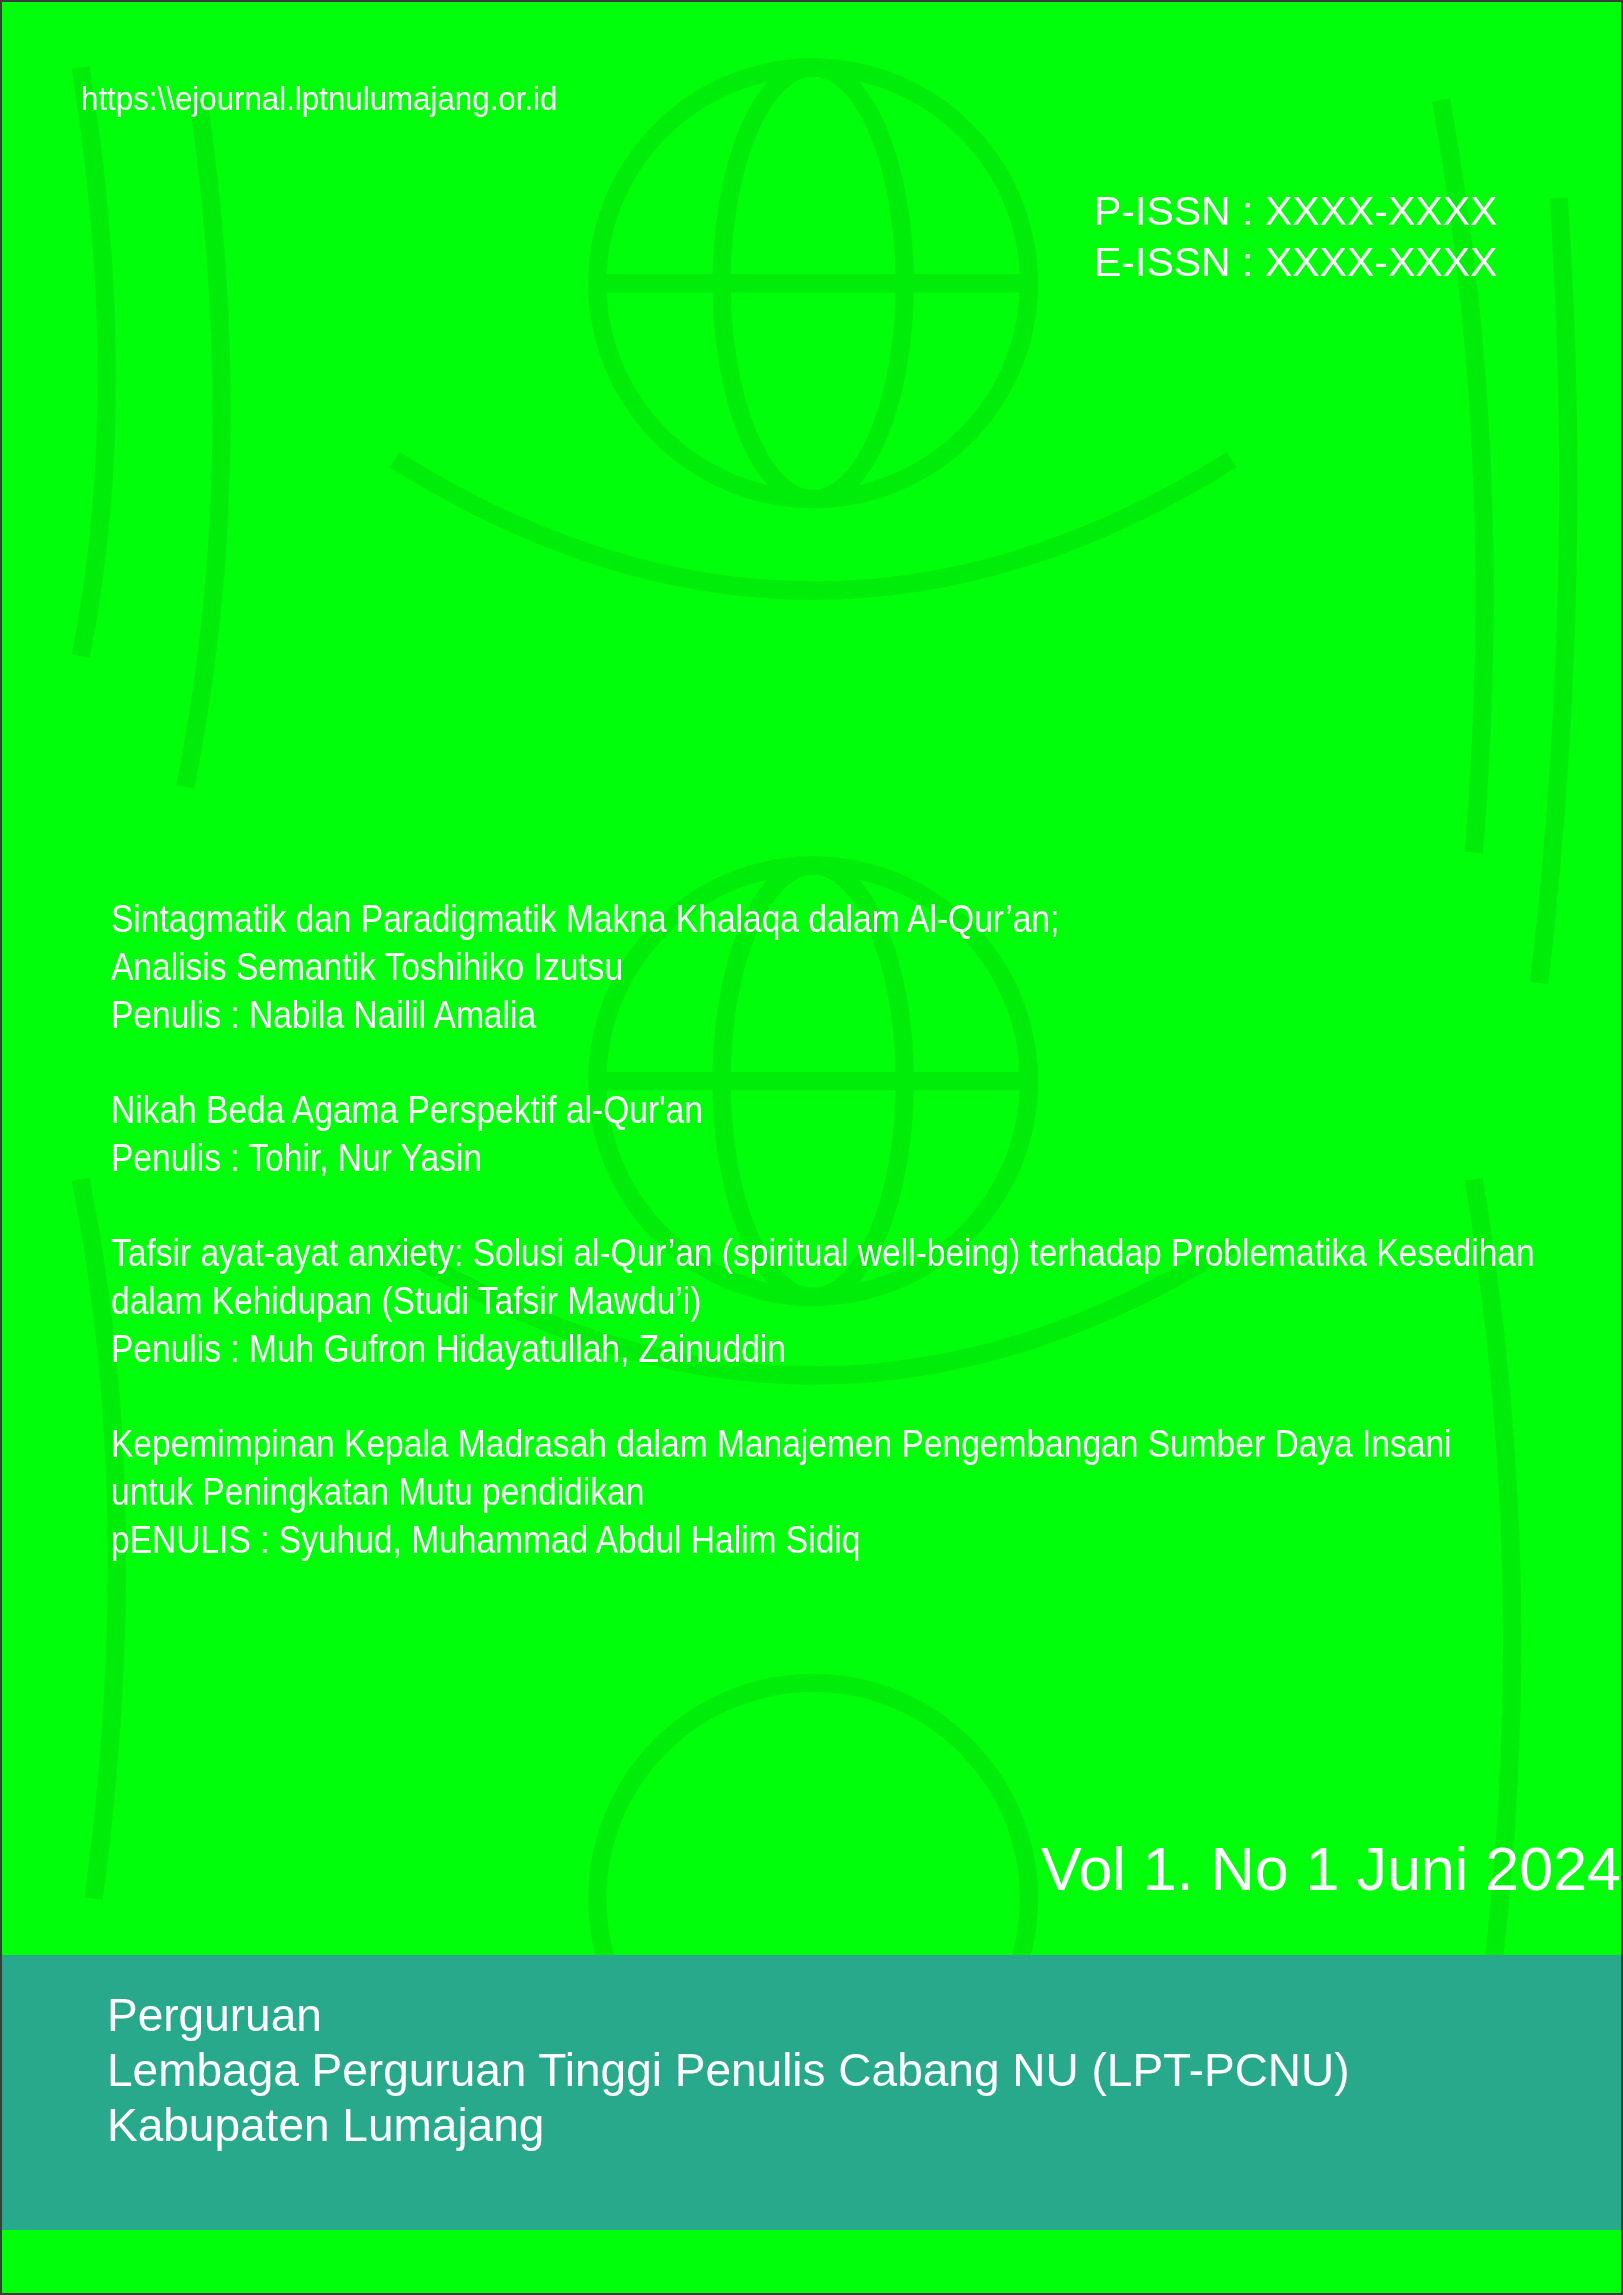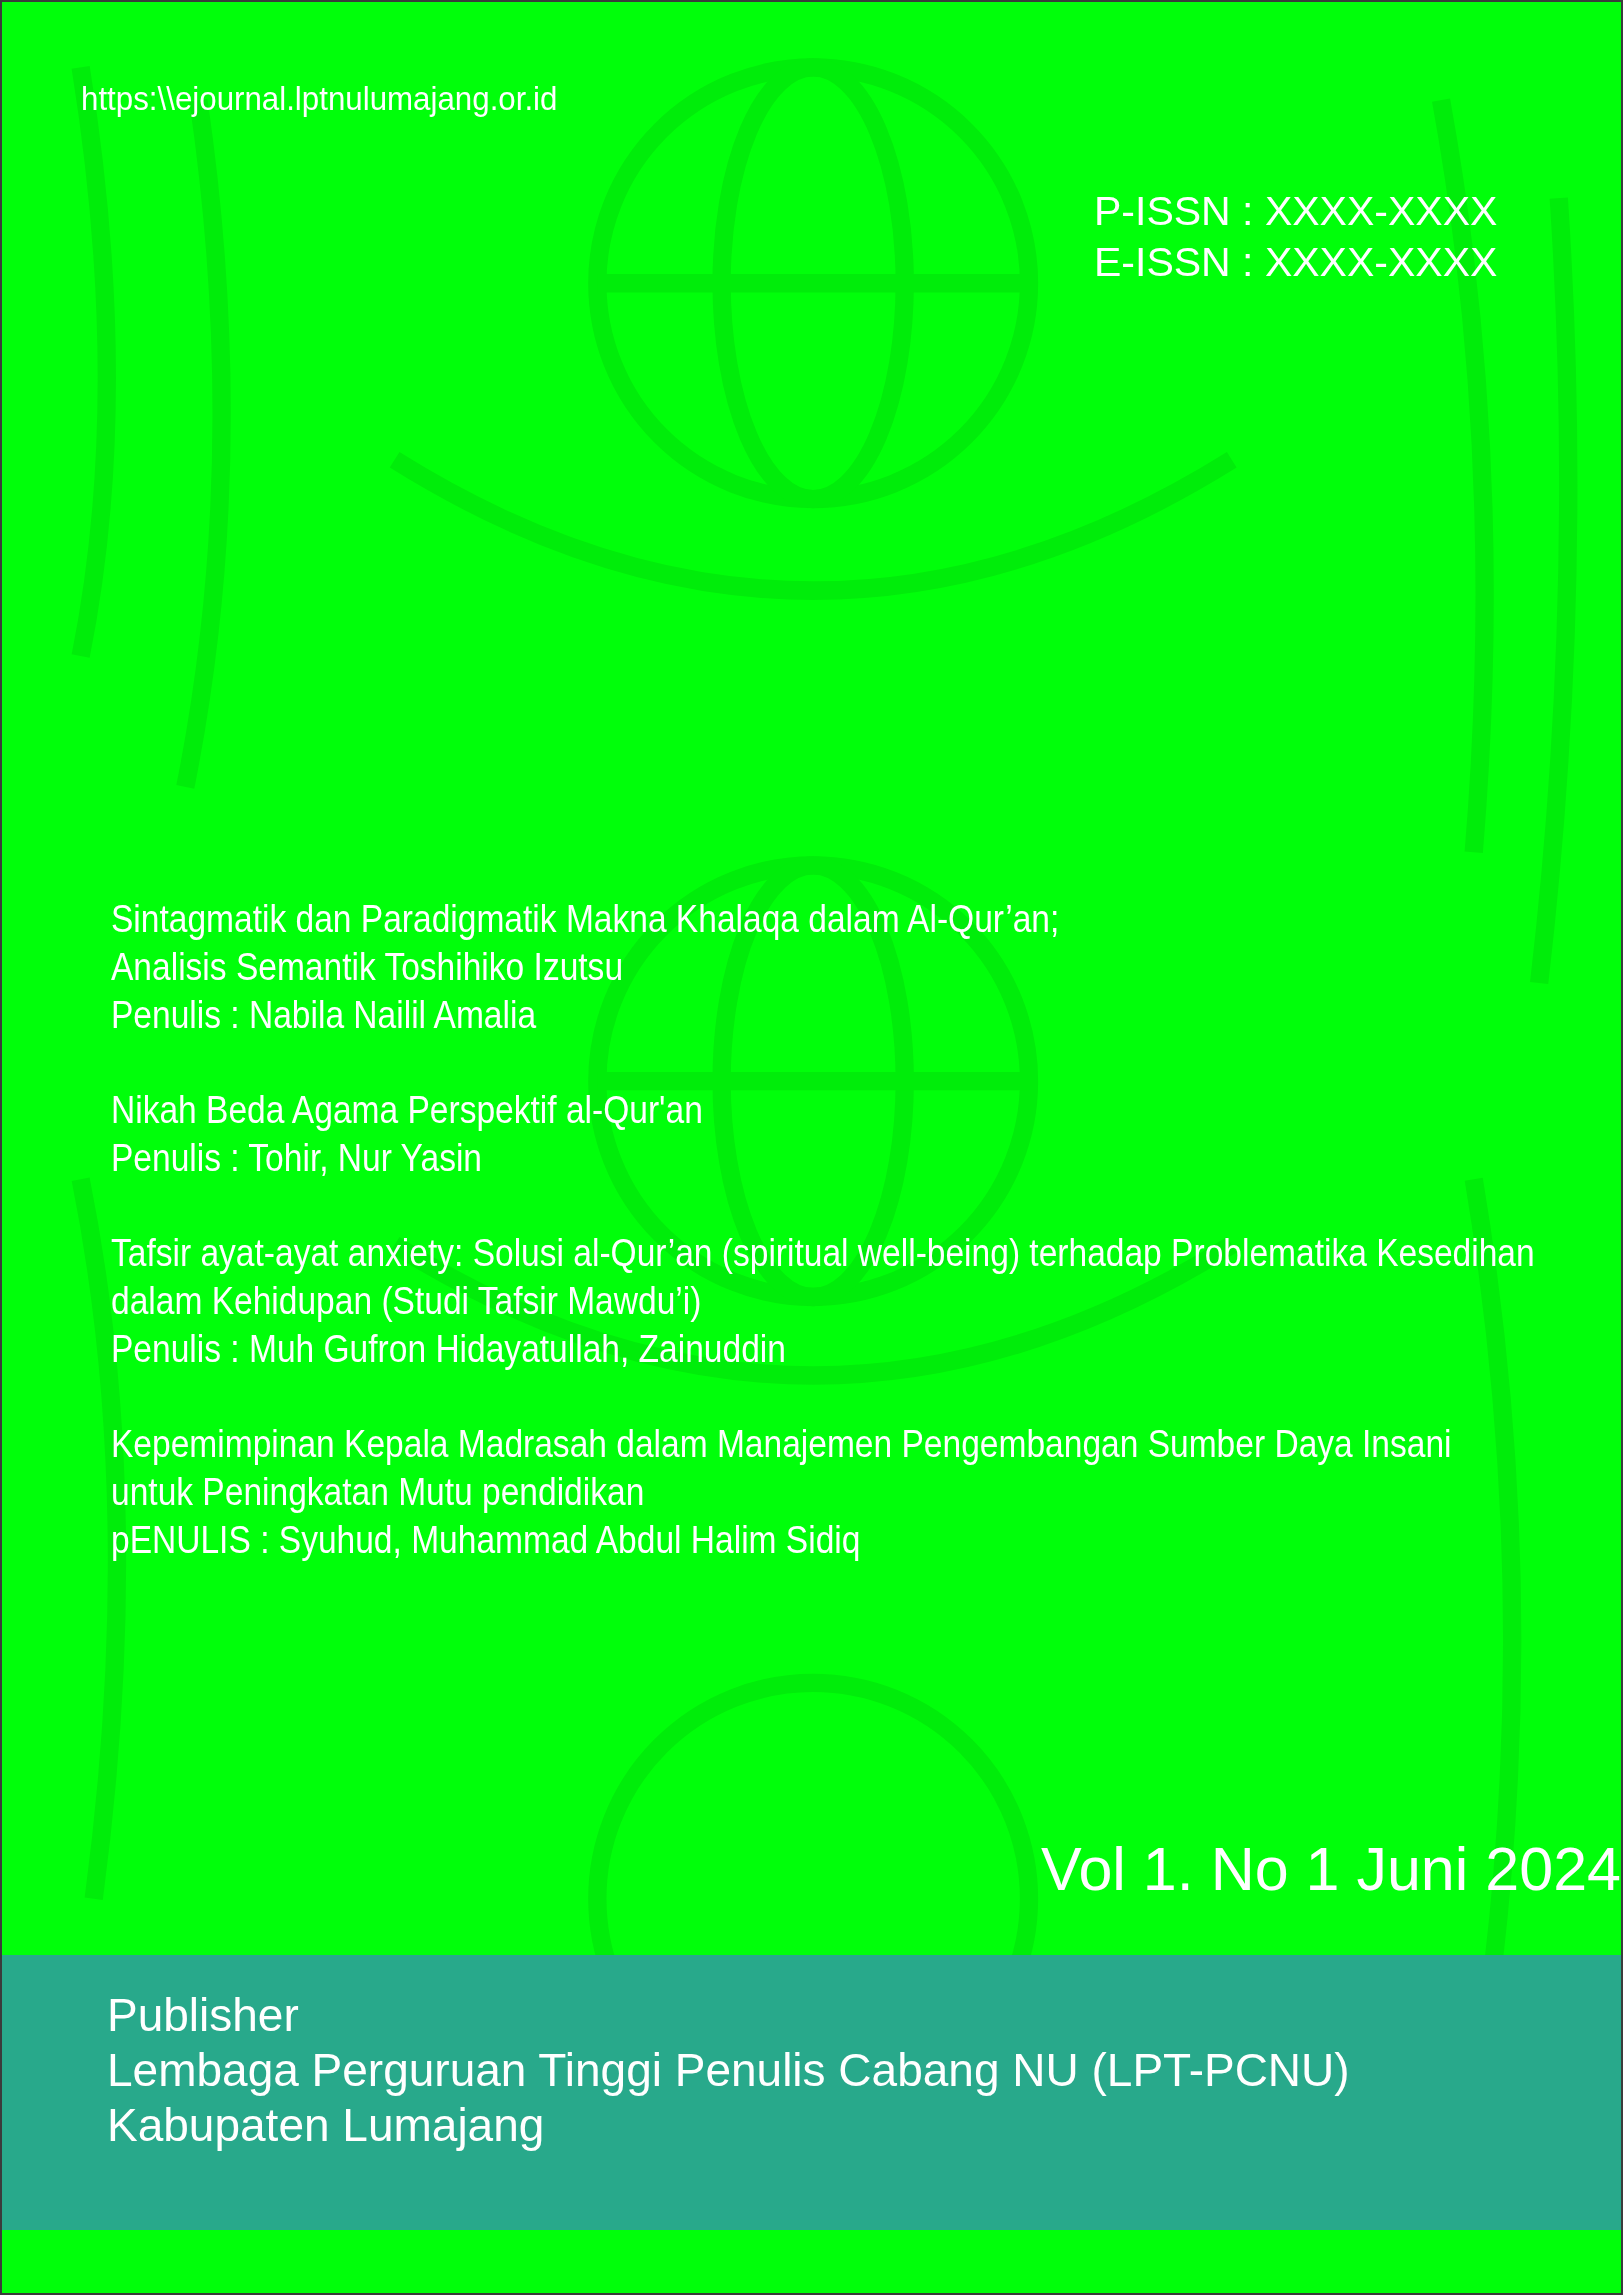--- a/index.html
+++ b/index.html
@@ -88,20 +88,20 @@
       <div class="line">Kepemimpinan Kepala Madrasah dalam Manajemen Pengembangan Sumber Daya Insani</div>
       <div class="line">untuk Peningkatan Mutu pendidikan</div>
       <div class="line">pENULIS : Syuhud, Muhammad Abdul Halim Sidiq</div>
     </div>
   </div>
 
   <div class="issue">Vol 1. No 1 Juni 2024</div>
 
   <div class="publisher">
     <div class="inner">
-      <div class="line">Publisher</div>
+      <div class="line">Perguruan</div>
       <div class="line">Lembaga Perguruan Tinggi Penulis Cabang NU (LPT-PCNU)</div>
       <div class="line">Kabupaten Lumajang</div>
     </div>
   </div>
 
 </div>
 
 
 </body></html>

